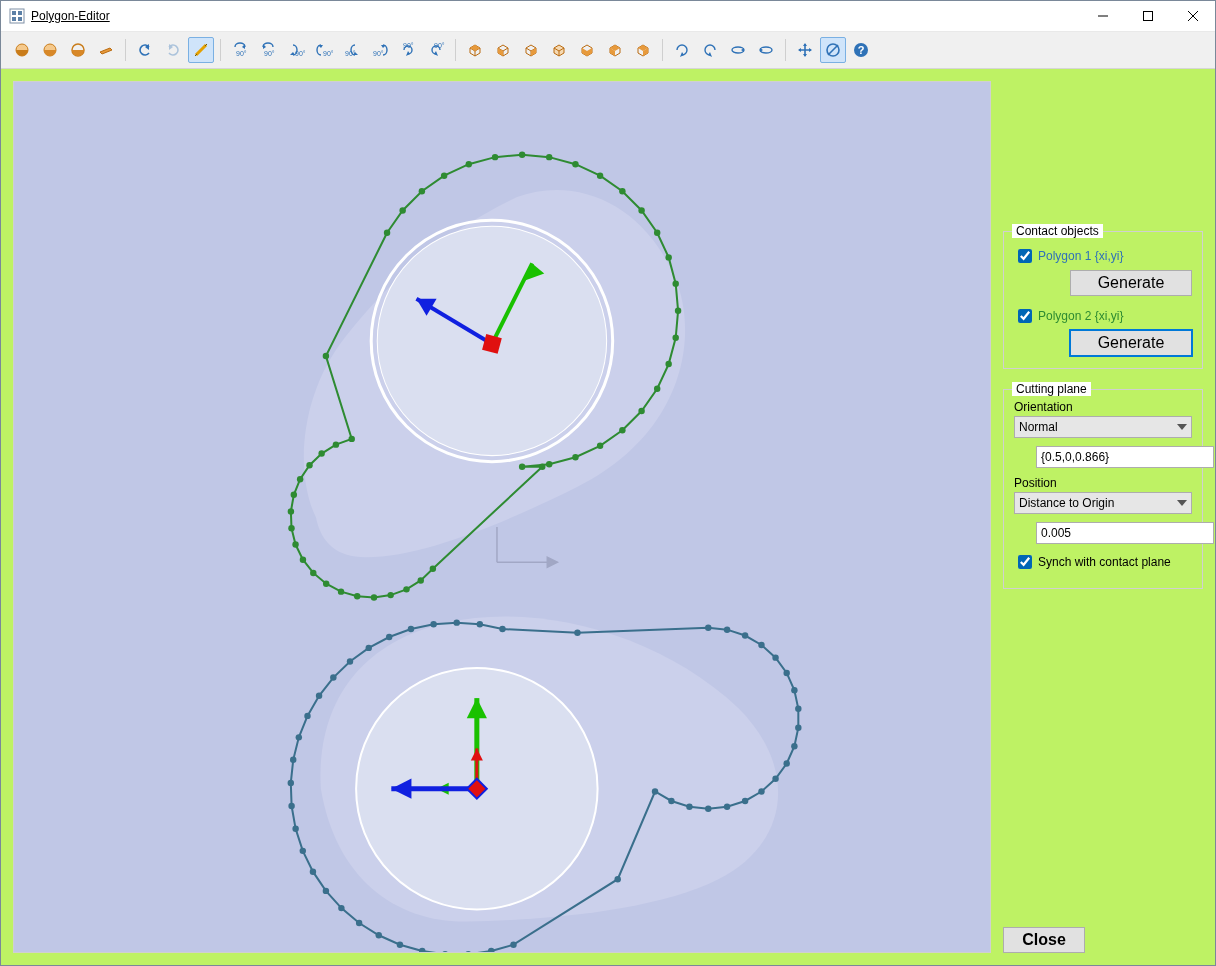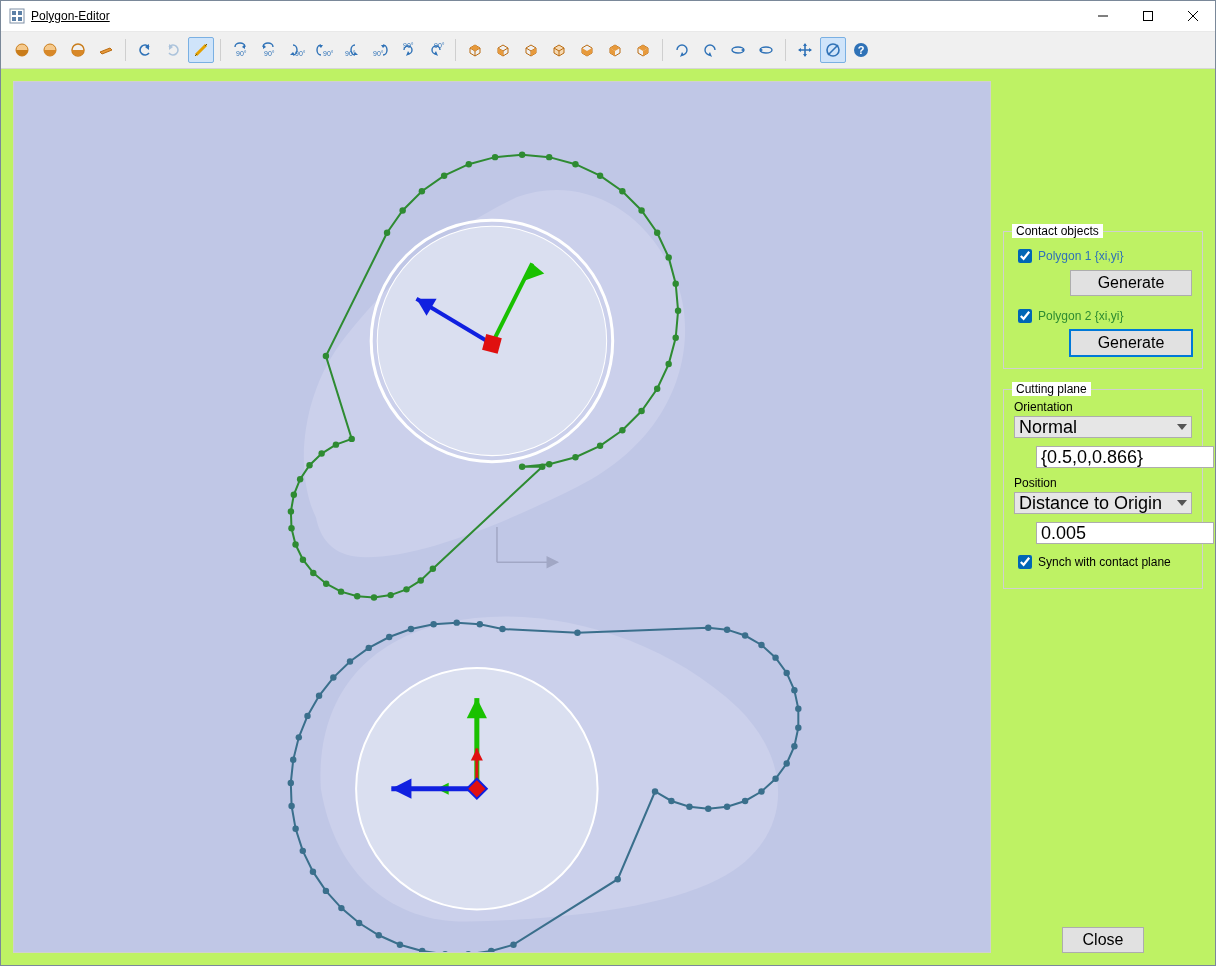--- a/index.html
+++ b/index.html
@@ -134,30 +134,31 @@
   .gen-row { display:flex; justify-content:flex-end; margin:4px 0 10px 0; }
   .field-label { margin-bottom:2px; }
   .combo, .txt {
     width: 100%;
     height: 22px;
     box-sizing: border-box;
     border: 1px solid #adadad;
     background: #e6e6e6;
     padding: 0 4px;
     display:flex; align-items:center; justify-content:space-between;
-    font-size: 18px;
+    font-size: 12px;
     margin-bottom: 8px;
   }
   .txt { background:#fff; justify-content:flex-start;margin-left:22px; }
   .combo svg { flex:none; }
   .bottom-buttons {
     margin-top: auto;
     display:flex;
-    justify-content:center;
+    justify-content:flex-start;
     padding-top: 10px;
+    font-weight: bold;
   }
   .close-btn { min-width: 80px; }
 
   .shape-blob { fill:#cbd0eb; stroke:none; }
   .inner-circle-fill { fill:#dadff0; }
   .poly-green { stroke:#2e8b32; fill:none; stroke-width:2; }
   .poly-blue  { stroke:#3a6f8c; fill:none; stroke-width:2; }
   .vertex-green { fill:#2e8b32; }
   .vertex-blue  { fill:#3a6f8c; }
 </style>

